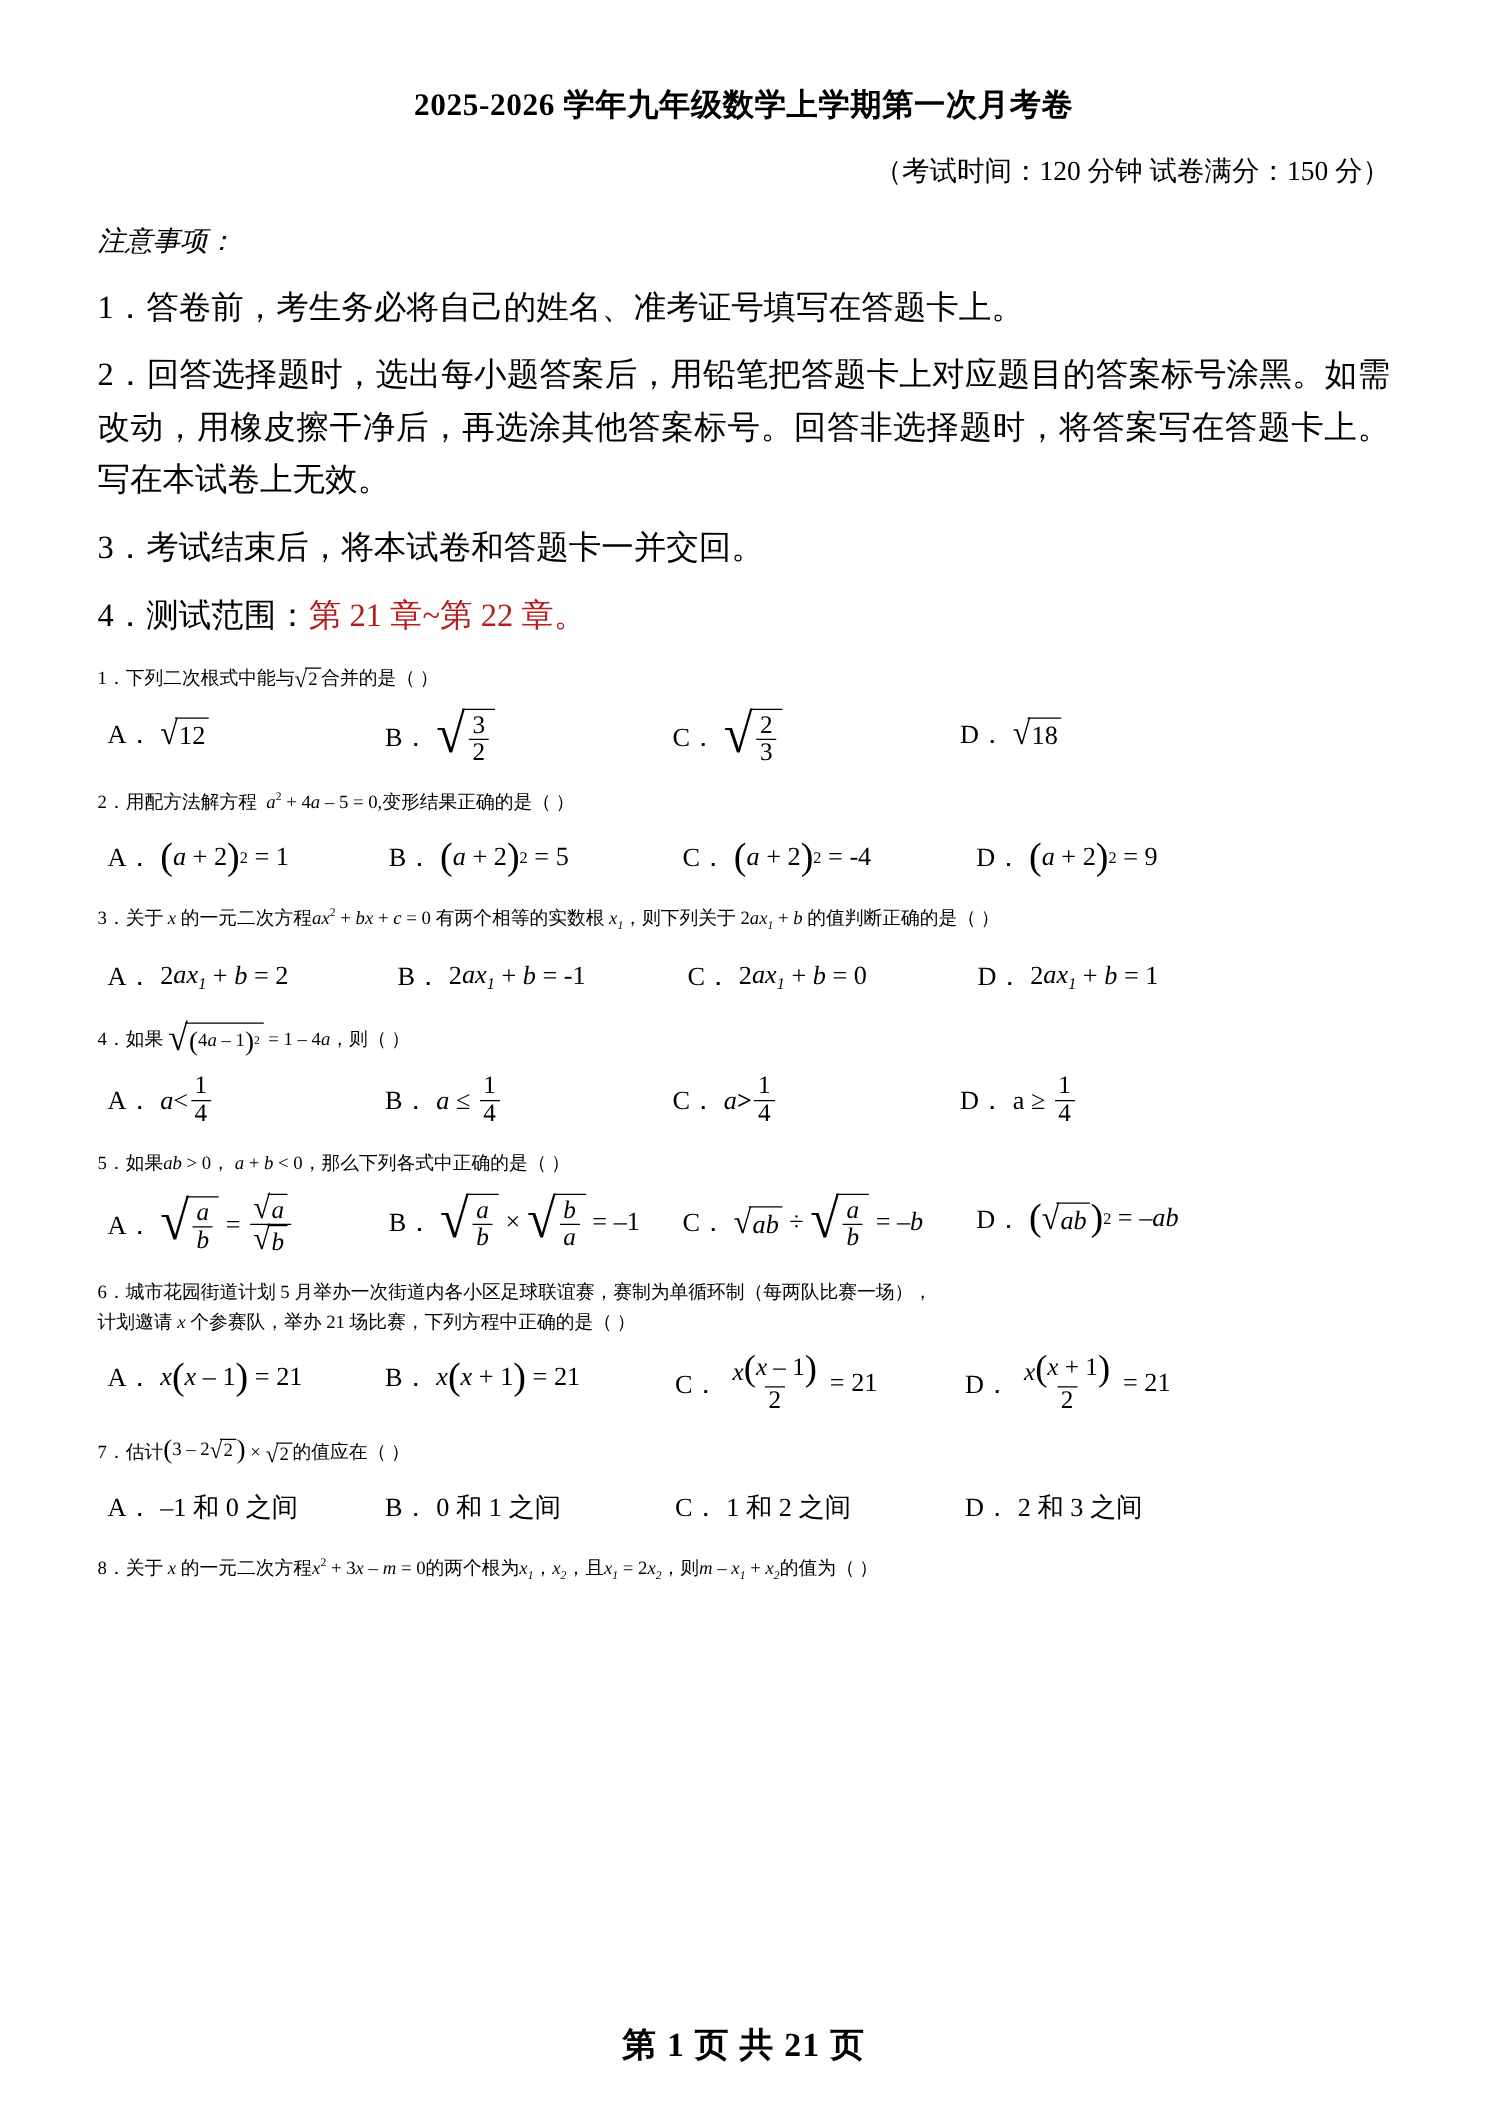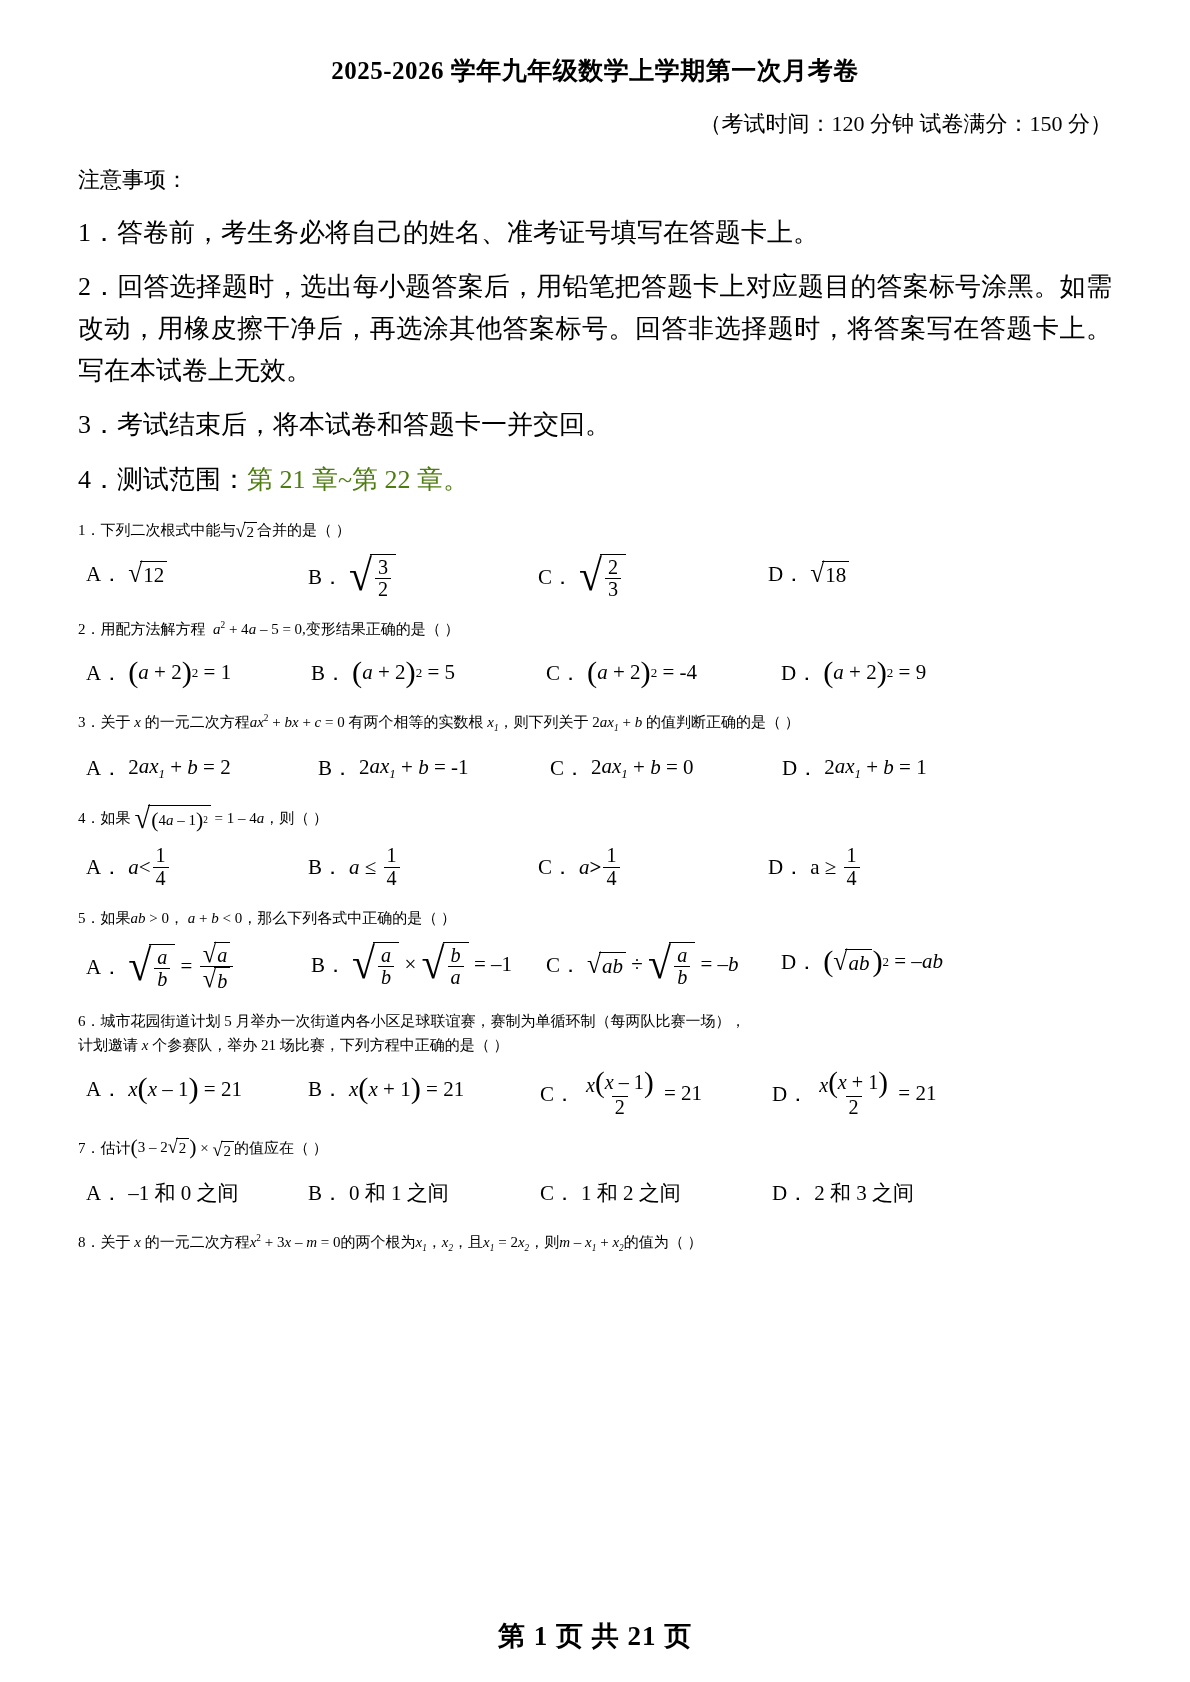--- a/index.html
+++ b/index.html
@@ -10,48 +10,49 @@
   body {
     width: 1190px;
     height: 1682px;
     font-family: "Liberation Serif", "DejaVu Serif", serif;
     color: #000000;
     position: relative;
     overflow: hidden;
   }
   .page {
     box-sizing: border-box;
-    padding: 44px 78px 0 78px;
+    padding: 57px 78px 0 78px;
     width: 1190px;
     height: 1682px;
     position: relative;
   }
   .doc-title {
     text-align: center;
     font-weight: bold;
     font-size: 25px;
     letter-spacing: 0.5px;
     margin: 10px 0 0 0;
   }
   .doc-subtitle {
     text-align: right;
     font-size: 22px;
     margin: 22px 0 0 0;
   }
   .notice-head {
     font-size: 22px;
     margin: 26px 0 17px 0;
+    font-style: italic;
   }
   .para {
     font-size: 26px;
     line-height: 1.62;
     margin: 12px 0 0 0;
     text-align: justify;
   }
-  .red { color: #4d7c0f; }
+  .red { color: #b91c1c; }
   .section-head {
     font-size: 22px;
     font-weight: bold;
     line-height: 1.62;
     margin: 22px 0 0 0;
     text-align: justify;
   }
   .q {
     font-size: 15px;
     line-height: 1.6;

